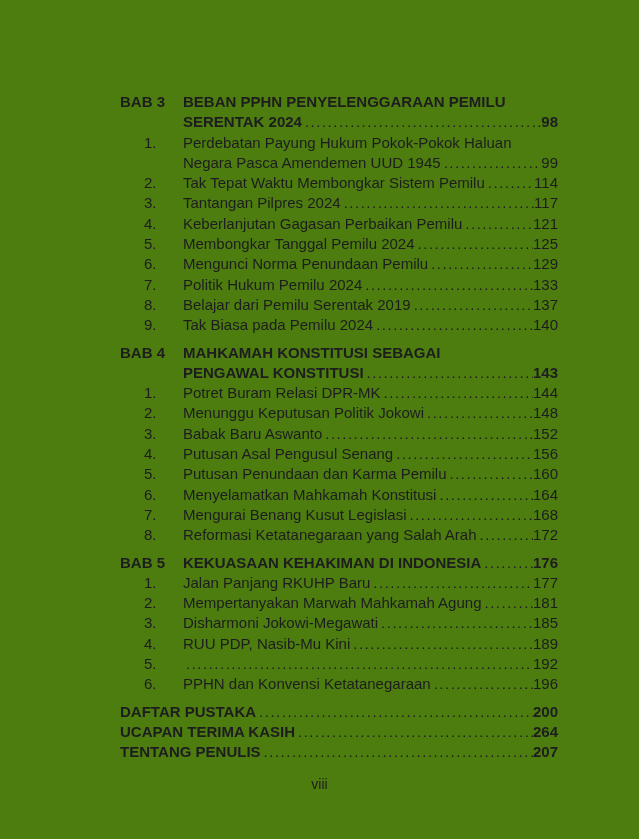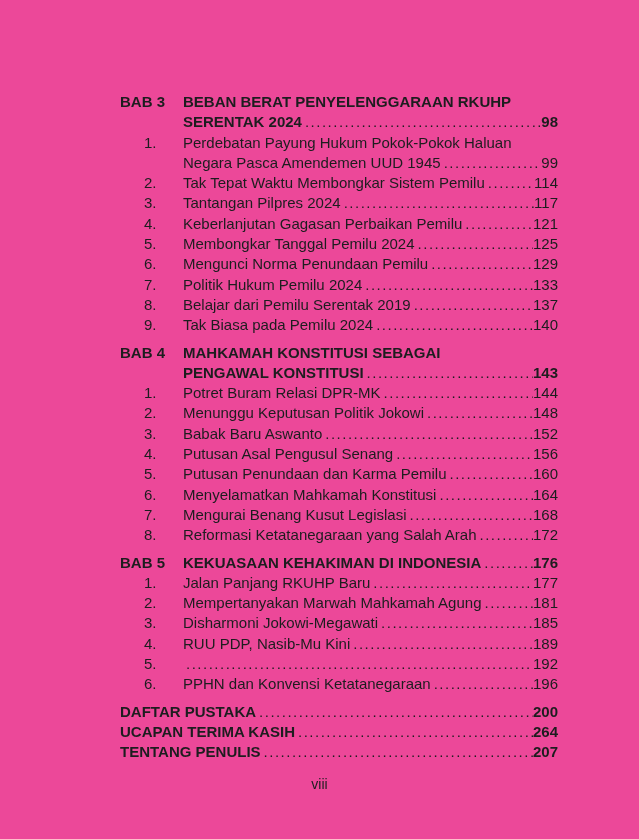--- a/index.html
+++ b/index.html
@@ -10,21 +10,21 @@
   body {
     width: 639px;
     height: 839px;
     font-family: "Liberation Sans", "DejaVu Sans", sans-serif;
     color: #1d1d1f;
   }
   .doc-page {
     position: relative;
     width: 639px;
     height: 839px;
-    background: #ec4899;
+    background: #4d7c0f;
     overflow: hidden;
   }
   .toc-content {
     position: absolute;
     top: 92px;
     left: 120px;
     right: 81px;
     font-size: 15px;
     line-height: 20.3px;
   }
@@ -80,21 +80,21 @@
   }
 </style>
 </head>
 <body>
 
 <div class="doc-page">
   <div class="toc-content" id="toc-root">
       <div class="toc-section">
         <div class="row bold-row">
           <span class="gutter">BAB 3</span>
-          <span class="entry-text">BEBAN BERAT PENYELENGGARAAN RKUHP</span>
+          <span class="entry-text">BEBAN PPHN PENYELENGGARAAN PEMILU</span>
         </div>
         <div class="row bold-row">
           <span class="gutter"></span>
           <span class="entry-text">SERENTAK 2024</span>
           <span class="leader"></span>
           <span class="pnum">98</span>
         </div>
         <div class="row">
           <span class="gutter item">1.</span>
           <span class="entry-text">Perdebatan Payung Hukum Pokok-Pokok Haluan</span>

